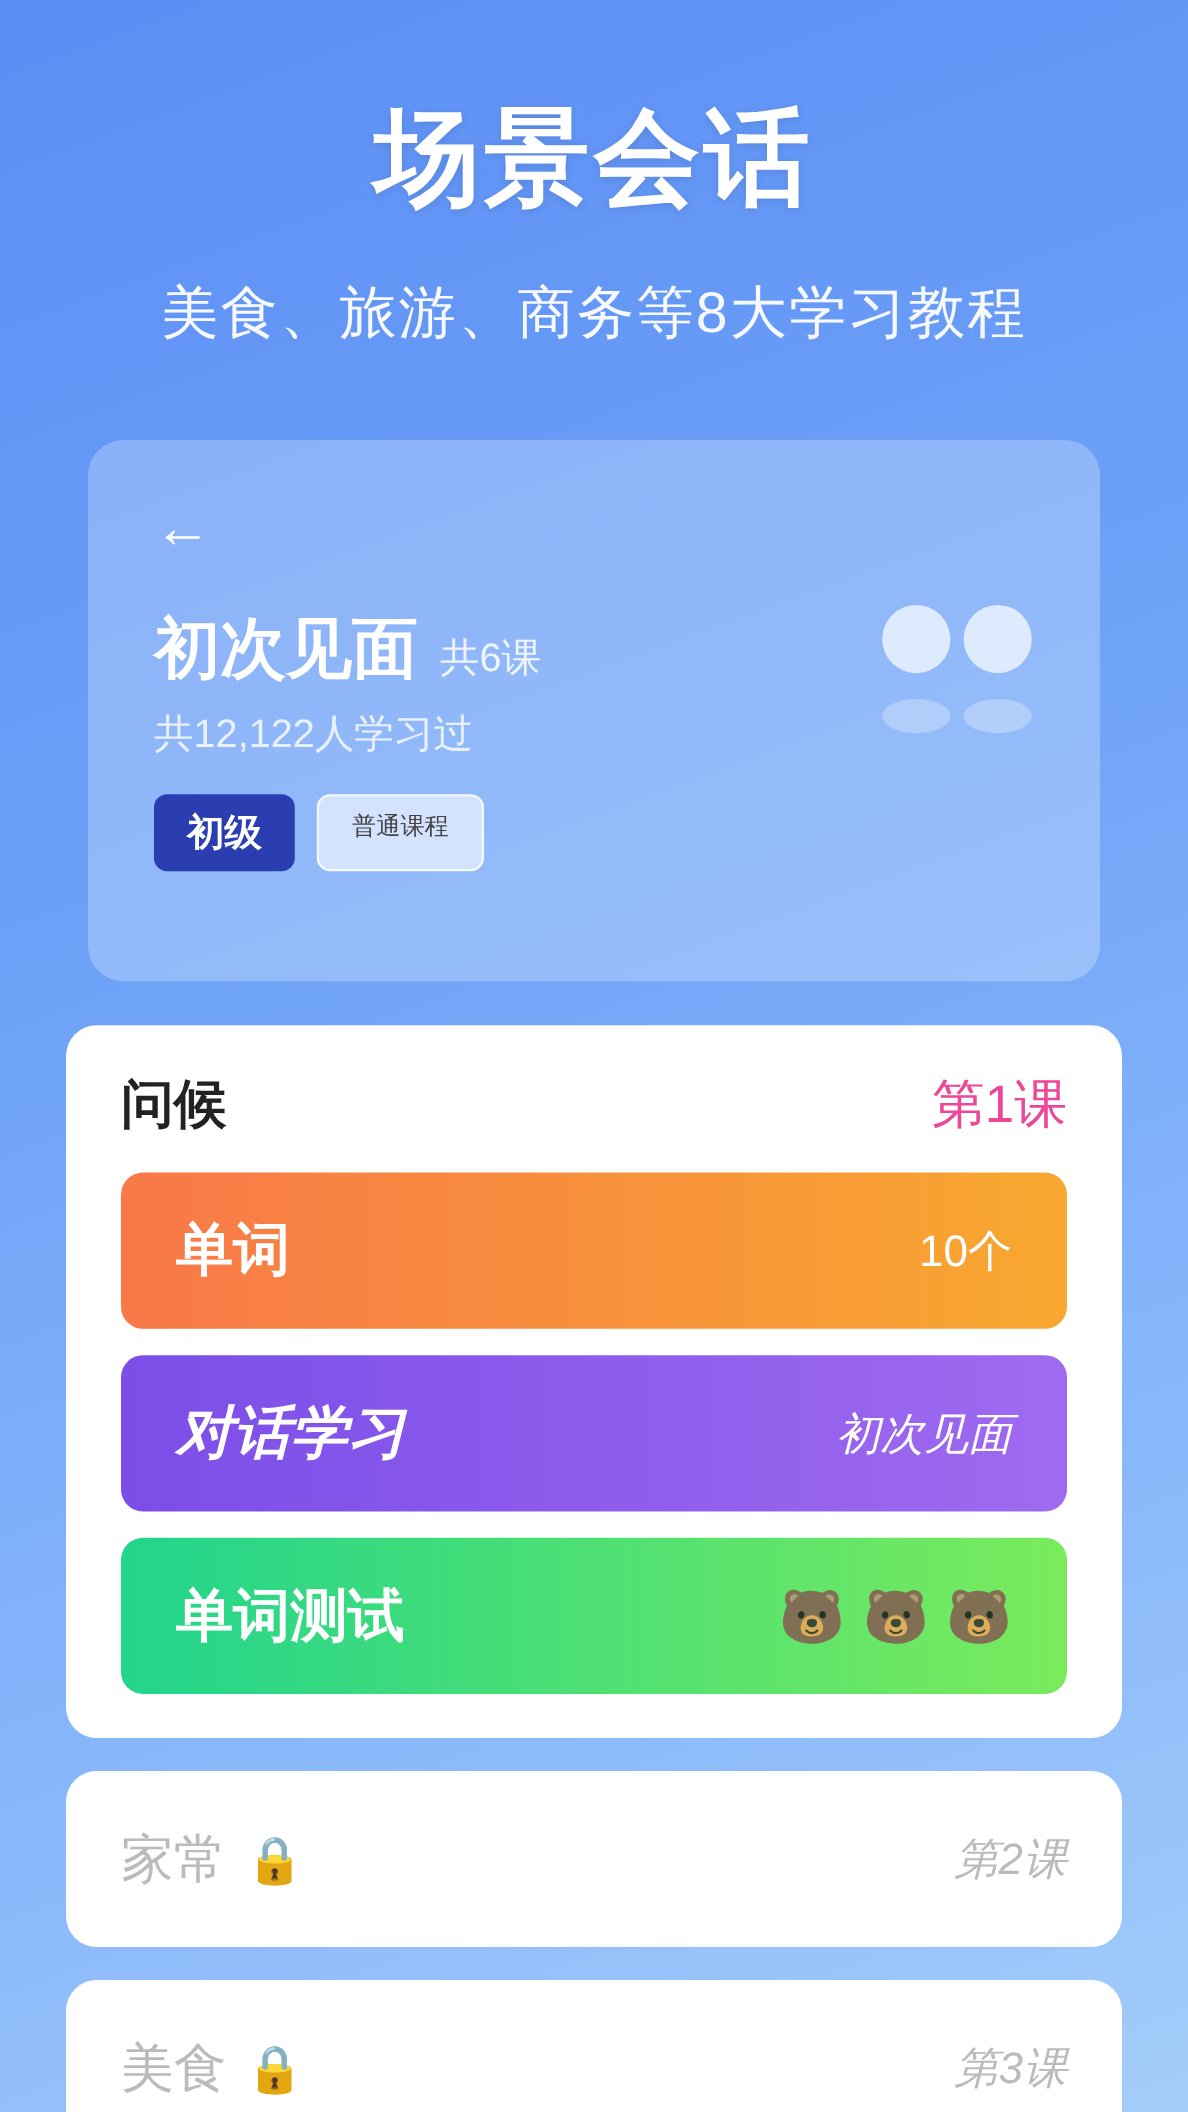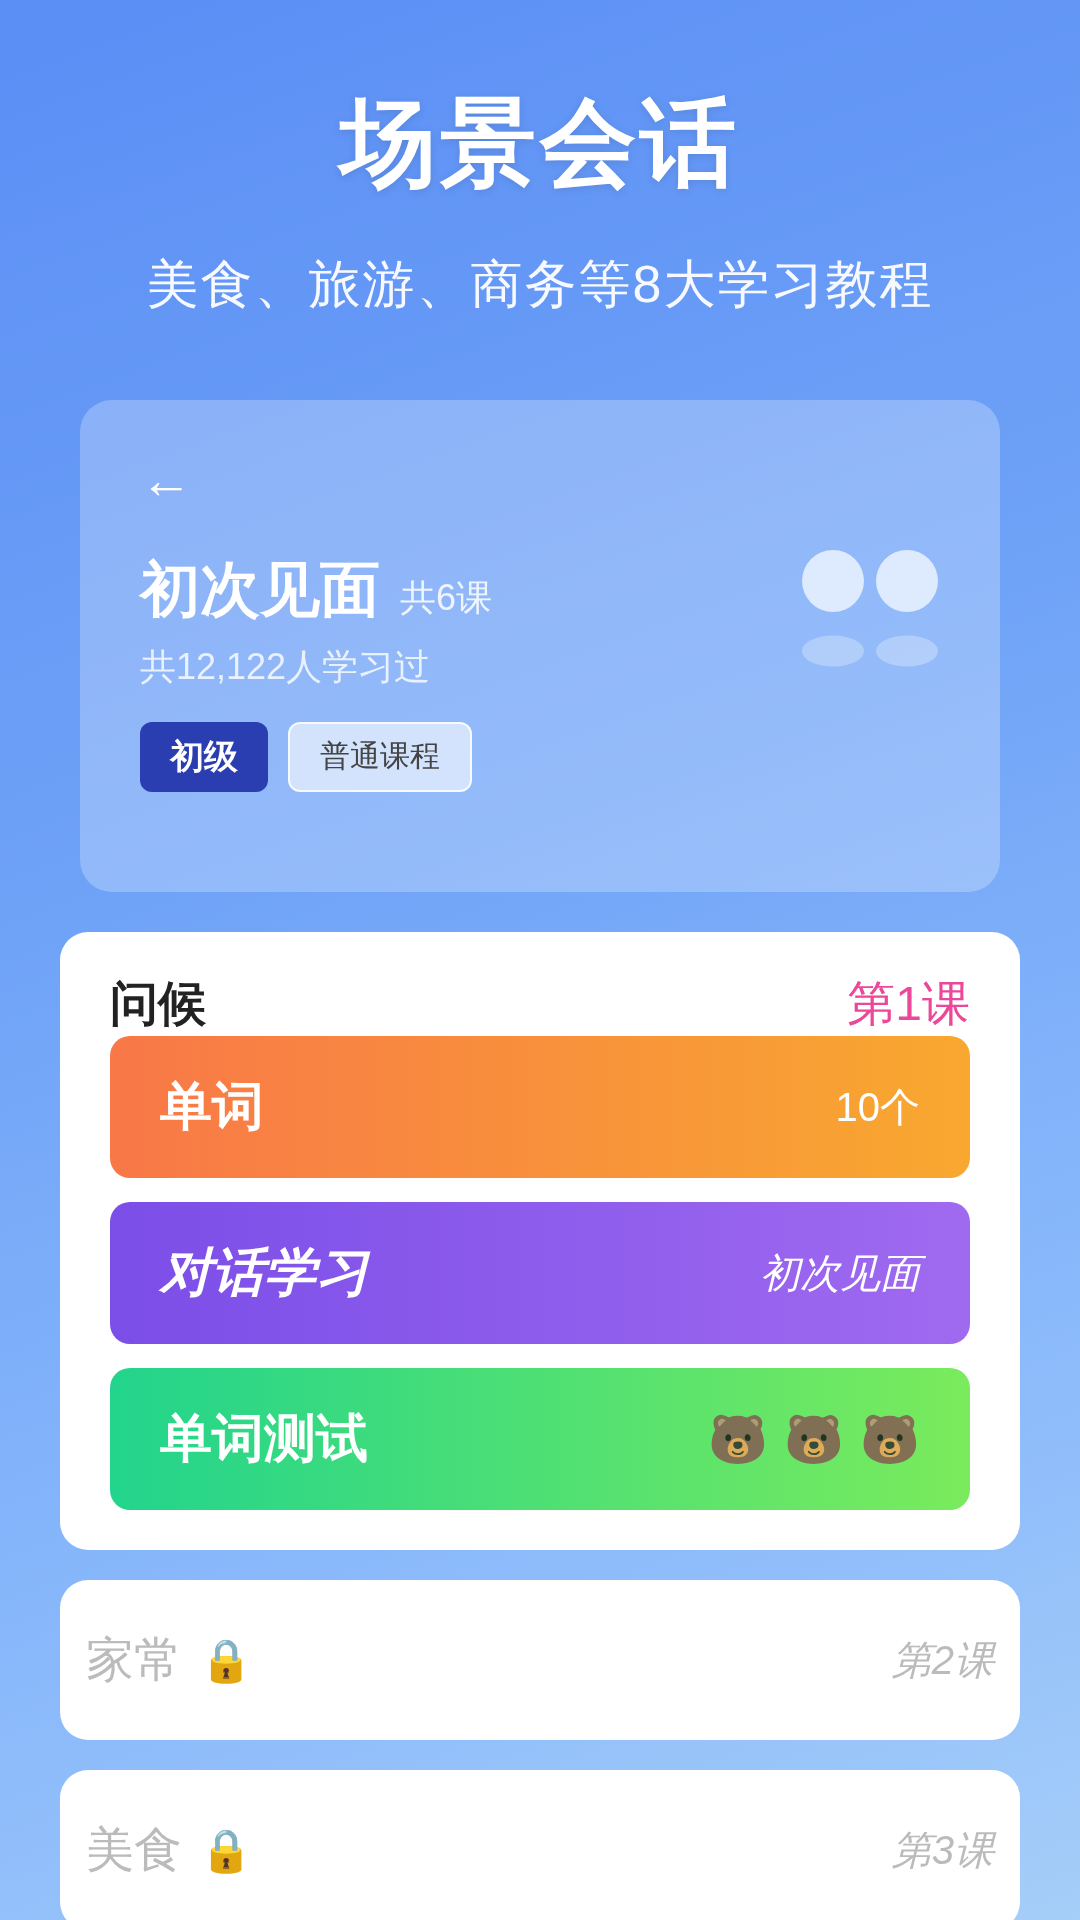--- a/index.html
+++ b/index.html
@@ -114,21 +114,21 @@
       color: white;
       font-size: 34px;
       padding: 12px 30px;
       border-radius: 12px;
       font-weight: 600;
     }
 
     .badge-secondary {
       background: rgba(255,255,255,0.6);
       color: #444;
-      font-size: 30px;
+      font-size: 22px;
       padding: 12px 30px;
       border-radius: 12px;
       border: 2px solid rgba(255,255,255,0.8);
     }
 
     
     .lessons-container {
       margin: 40px 60px 60px;
       display: flex;
       flex-direction: column;
@@ -142,20 +142,21 @@
     }
 
     .lesson-card-active {
       
     }
 
     .lesson-header {
       display: flex;
       justify-content: space-between;
       align-items: center;
+      margin-bottom: 30px;
     }
 
     .lesson-title {
       font-size: 48px;
       font-weight: 700;
       color: #222;
     }
 
     .lesson-number {
       font-size: 48px;
@@ -210,21 +211,21 @@
 
     .bear-icon {
       font-size: 48px;
       opacity: 0.85;
     }
 
     
     .lesson-card-locked {
       background: white;
       border-radius: 28px;
-      padding: 48px 26px;
+      padding: 48px 50px;
     }
 
     .locked-row {
       display: flex;
       justify-content: space-between;
       align-items: center;
     }
 
     .locked-title {
       font-size: 48px;

